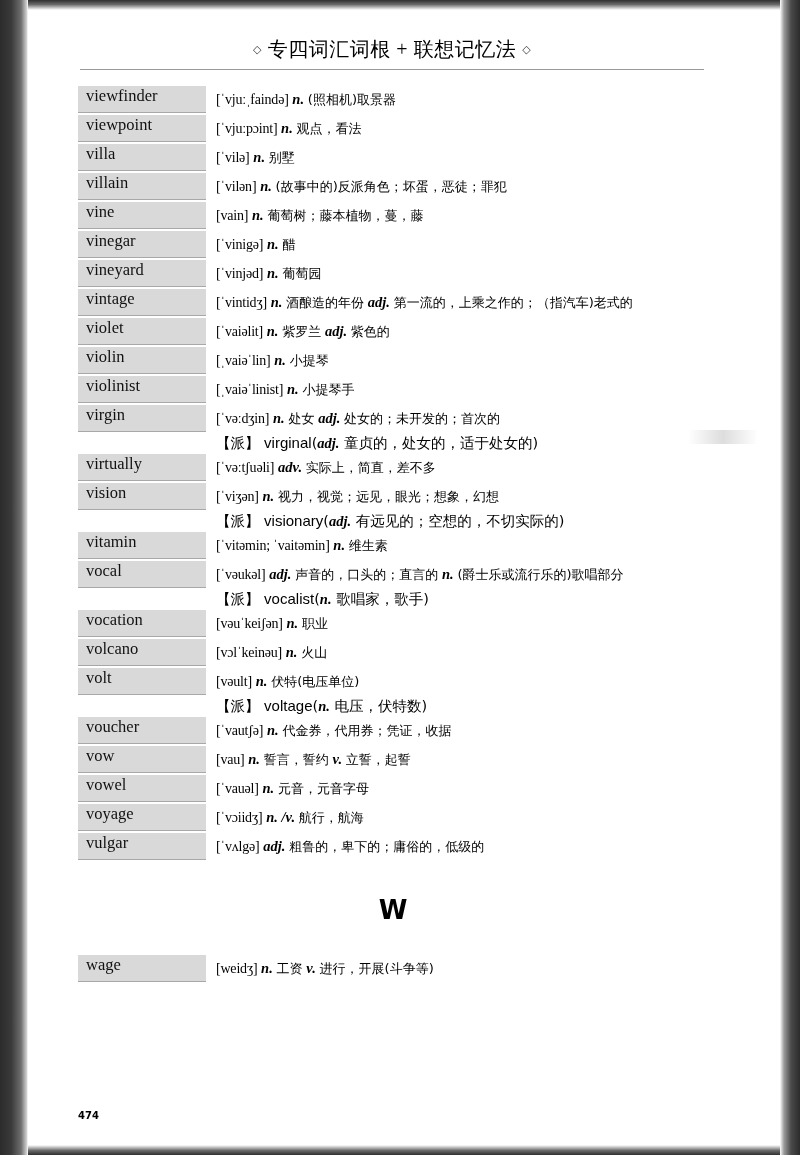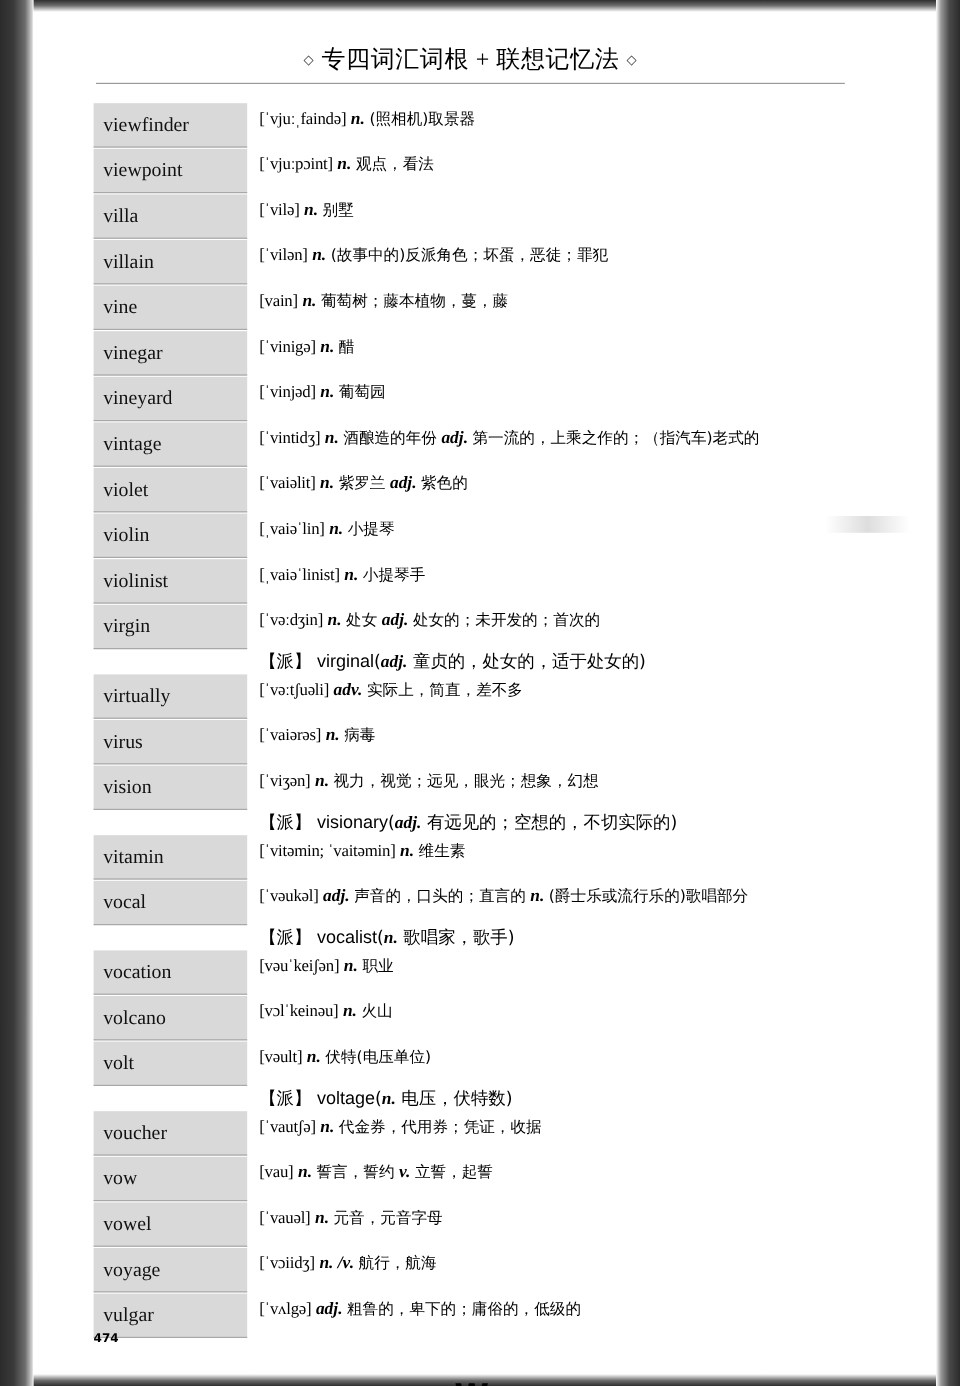--- a/index.html
+++ b/index.html
@@ -85,25 +85,25 @@
     display: flex;
     align-items: flex-start;
     margin-bottom: 1px;
     min-height: 28px;
   }
   .word-cell {
     width: 128px;
     flex: 0 0 128px;
     background: #d9d9d9;
     border-bottom: 1px solid #a8a8a8;
-    height: 37px;
+    height: 27px;
     box-sizing: border-box;
     padding-left: 8px;
     display: flex;
-    align-items: center;
+    align-items: flex-start;
   }
   .word {
     font-family: "Liberation Serif", serif;
     font-size: 16.5px;
     color: #111;
   }
   .def-cell {
     flex: 1;
     padding-left: 10px;
     padding-top: 2px;
@@ -268,26 +268,20 @@
           <div class="dtext"><span>【派】</span> <span class="dword">virginal</span><span>(</span><span class="ditalic">adj.</span> <span>童贞的，处女的，适于处女的</span><span>)</span></div>
         </div>
         <div class="entry">
           <div class="word-cell">
             <span class="word">virtually</span>
           </div>
           <div class="def-cell"><span class="phon">[ˈvəːtʃuəli]</span> <span class="pos">adv.</span> <span class="cn">实际上，简直，差不多</span></div>
         </div>
         <div class="entry">
           <div class="word-cell">
-            <span class="word">virus</span>
-          </div>
-          <div class="def-cell"><span class="phon">[ˈvaiərəs]</span> <span class="pos">n.</span> <span class="cn">病毒</span></div>
-        </div>
-        <div class="entry">
-          <div class="word-cell">
             <span class="word">vision</span>
           </div>
           <div class="def-cell"><span class="phon">[ˈviʒən]</span> <span class="pos">n.</span> <span class="cn">视力，视觉；远见，眼光；想象，幻想</span></div>
         </div>
         <div class="derived">
           <div class="spacer"></div>
           <div class="dtext"><span>【派】</span> <span class="dword">visionary</span><span>(</span><span class="ditalic">adj.</span> <span>有远见的；空想的，不切实际的</span><span>)</span></div>
         </div>
         <div class="entry">
           <div class="word-cell">

